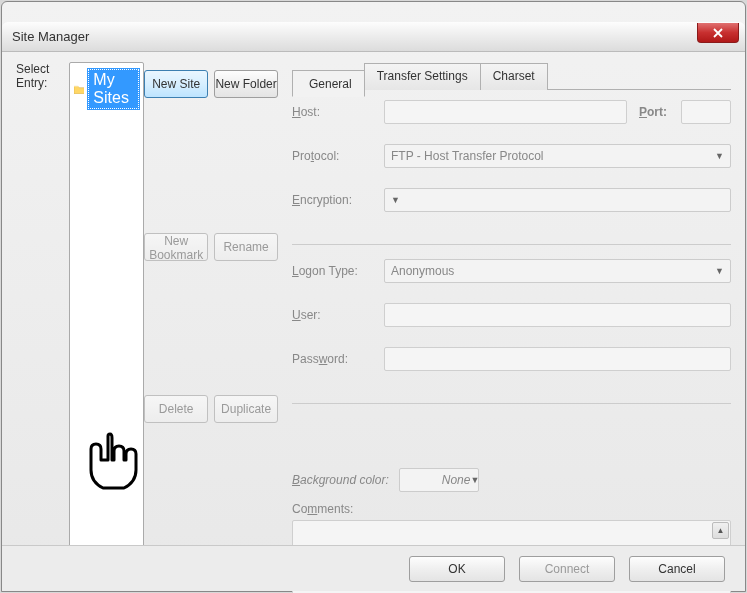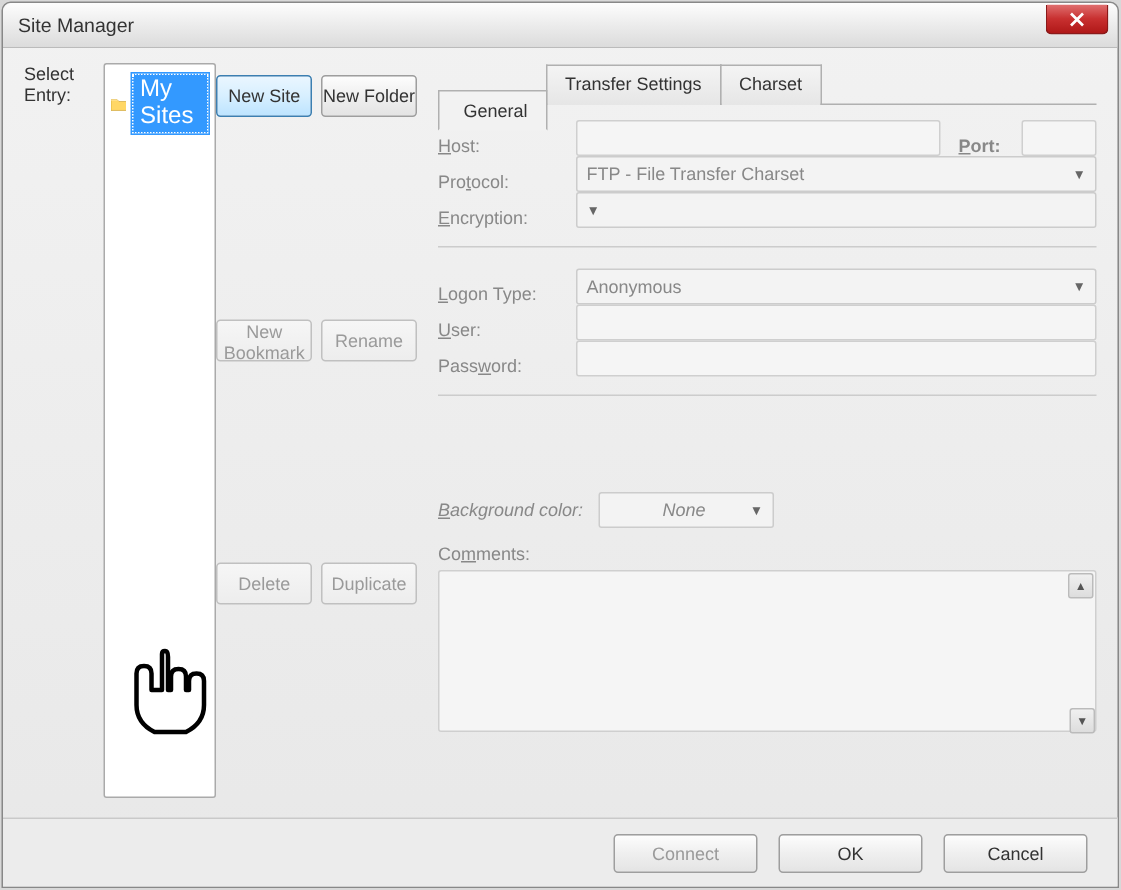--- a/index.html
+++ b/index.html
@@ -1,50 +1,50 @@
 <!DOCTYPE html>
 <html><head>
   <meta charset="utf-8">
   <style>
     * { box-sizing: border-box; margin: 0; padding: 0; font-family: "Segoe UI", Tahoma, sans-serif; font-size: 12px; }
     body { background: #d8d8d8; width: 747px; height: 593px; overflow: hidden; }
     .window { background: linear-gradient(to bottom, #f2f2f2, #e8e8e8); border: 1px solid #888; border-radius: 6px 6px 0 0; width: 745px; height: 591px; margin: 1px; position: relative; }
-    .titlebar { height: 30px; background: linear-gradient(to bottom, #fdfdfd 0%, #ececec 50%, #dcdcdc 100%); border-radius: 6px 6px 0 0; border-bottom: 1px solid #bbb; display: flex; align-items: center; padding: 0 6px; position: relative; }
+    .titlebar { height: 30px; background: linear-gradient(to bottom, #fdfdfd 0%, #ececec 50%, #dcdcdc 100%); border-radius: 6px 6px 0 0; border-bottom: 1px solid #bbb; display: flex; align-items: center; padding: 0 6px; position: relative; margin-top: 20px; }
     .title { font-size: 13px; color: #333; padding-left: 4px; }
     .close-btn { position: absolute; right: 6px; top: 1px; width: 42px; height: 20px; background: linear-gradient(to bottom, #e07070 0%, #c83030 50%, #b01818 100%); border: 1px solid #8a1a1a; border-top: none; border-radius: 0 0 4px 4px; color: #fff; display: flex; align-items: center; justify-content: center; cursor: pointer; }
     .close-btn svg { width: 10px; height: 10px; }
     .body { padding: 10px 14px; display: flex; gap: 14px; height: 510px; }
     .left { width: 262px; display: flex; flex-direction: row; }
     .select-label { color: #333; margin-bottom: 4px; }
     .tree { flex: 1; background: #fff; border: 1px solid #aaa; border-radius: 2px; padding: 6px 4px; }
     .tree-item { display: flex; align-items: center; gap: 4px; }
     .folder-icon { width: 16px; height: 13px; display: inline-block; }
     .tree-label { background: #3399ff; color: #fff; padding: 1px 4px; border: 1px dotted #fff; outline: 1px solid #3399ff; font-size: 16px; }
     .btn-grid { margin-top: 8px; display: grid; grid-template-columns: 1fr 1fr; gap: 6px; }
     .wbtn { height: 28px; background: linear-gradient(to bottom, #fdfdfd 0%, #efefef 50%, #e4e4e4 100%); border: 1px solid #9e9e9e; border-radius: 3px; color: #333; cursor: pointer; position: relative; }
     .wbtn.hover { background: linear-gradient(to bottom, #eaf6ff 0%, #d7efff 50%, #bde4ff 100%); border-color: #3c7fb1; }
     .wbtn:disabled { color: #9a9a9a; cursor: default; background: linear-gradient(to bottom, #f6f6f6, #ededed); border-color: #c0c0c0; }
     .ul-first::first-letter { text-decoration: underline; }
     .right { flex: 1; display: flex; flex-direction: column; }
     .tabs { display: flex; border-bottom: 1px solid #b0b0b0; margin-bottom: 10px; }
     .tab { padding: 5px 12px; background: linear-gradient(to bottom,#f4f4f4,#e6e6e6); border: 1px solid #b0b0b0; border-bottom: none; margin-right: -1px; color: #333; cursor: pointer; position: relative; top: 1px; }
-    .tab.active { background: #f2f2f2; border-bottom: 1px solid #f2f2f2; top: 18px; padding-top: 6px; padding-left: 16px;}
-    .form-row { display: flex; align-items: flex-end; margin-bottom: 0; gap: 6px; }
+    .tab.active { background: #f2f2f2; border-bottom: 1px solid #f2f2f2; top: 8px; padding-top: 6px; padding-left: 16px;}
+    .form-row { display: flex; align-items: center; margin-bottom: 20px; gap: 6px; }
     .flabel { width: 86px; color: #888; }
     .flabel.ul::first-letter { text-decoration: underline; }
     .port-label { width: 36px; color: #888; margin-left: 6px; font-weight: bold; }
     .txt { background: #f5f5f5; border: 1px solid #cfcfcf; border-radius: 2px; height: 24px; padding: 0 6px; color: #666; flex: 1; }
     .txt.sm { width: 50px; flex: none; }
     .sel { background: #fdfdfd; border: 1px solid #ccc; border-radius: 2px; height: 24px; padding: 0 6px; color: #555; flex: 1; display: flex; align-items: center; justify-content: space-between; cursor: pointer; }
     .sel .arrow { color: #666; font-size: 9px; }
     .sel.dis { background: #f3f3f3; color: #888; cursor: default; }
     .hr { border: none; border-top: 1px solid #ccc; margin: 12px 0 14px; }
     .bgcolor-row { display: flex; align-items: center; gap: 10px; margin-bottom: 10px; margin-top: 50px; font-style: italic; }
     .bgcolor-label { color: #888; }
-    .sel.small { width: 117px; flex: none; padding-left: 42px; }
+    .sel.small { width: 80px; flex: none; padding-left: 42px; }
     .comments-label { color: #888; margin-bottom: 4px; display: inline-block; }
     .ta { width: 100%; height: 108px; background: #f5f5f5; border: 1px solid #cfcfcf; border-radius: 2px; resize: none; color: #666; padding: 4px; }
     .footer { position: absolute; bottom: 0; left: 0; right: 0; height: 46px; border-top: 1px solid #c9c9c9; display: flex; align-items: center; justify-content: flex-end; padding: 0 20px; gap: 14px; background: #ececec; }
     .fbtn { width: 96px; height: 26px; background: linear-gradient(to bottom, #fdfdfd 0%, #efefef 50%, #e4e4e4 100%); border: 1px solid #9e9e9e; border-radius: 3px; color: #333; cursor: pointer; }
     .fbtn:disabled { color: #9a9a9a; cursor: default; }
     .fbtn .ul::first-letter { text-decoration: underline; display: inline-block; }
     .cursor { position: absolute; left: 86px; top: 430px; pointer-events: none; z-index: 100; }
     .scroll-arrow { float: right; width: 17px; height: 17px; background: linear-gradient(to bottom,#f0f0f0,#ddd); border: 1px solid #bbb; border-radius: 2px; display: flex; align-items: center; justify-content: center; font-size: 8px; color: #555; margin: 2px; }
   </style>
 </head>
@@ -94,21 +94,21 @@
       <div class="form-row">
         <span class="flabel ul">Host:</span>
         <input class="txt" disabled="" style="">
         <span class="port-label"><span style="text-decoration:underline">P</span>ort:</span>
         <input class="txt sm" disabled="" style="">
       </div>
 
       <div class="form-row">
         <span class="flabel">Pro<span style="text-decoration:underline">t</span>ocol:</span>
         <div class="sel dis">
-          <span>FTP - File Transfer Charset</span>
+          <span>FTP - Host Transfer Protocol</span>
           <span class="arrow">▼</span>
         </div>
       </div>
 
       <div class="form-row">
         <span class="flabel ul">Encryption:</span>
         <div class="sel dis">
           <span class="arrow">▼</span>
         </div>
       </div>
@@ -148,22 +148,22 @@
         <textarea class="ta" disabled="" style=""></textarea>
         <div style="position:absolute; right:0; top:0; bottom:0; width:20px;">
           <div class="scroll-arrow">▲</div>
           <div class="scroll-arrow" style="position:absolute; bottom:0;">▼</div>
         </div>
       </div>
     </div>
   </div>
 
   <div class="footer">
+    <button class="fbtn"><span class="ul">OK</span></button>
     <button class="fbtn" disabled=""><span class="ul">Connect</span></button>
-    <button class="fbtn"><span class="ul">OK</span></button>
     <button class="fbtn"><span>Cancel</span></button>
   </div>
 
   <div class="cursor">
     <svg width="54" height="64" viewBox="0 0 54 64">
       <path d="M20 4 L20 28 L13 28 L13 17 Q13 12 8 12 Q3 12 3 17 L3 38 Q3 50 15 56 L36 56 Q48 50 48 38 L48 22 Q48 17 43 17 Q38 17 38 22 L38 28 L36 28 L36 19 Q36 14 31 14 Q26 14 26 19 L26 28 L24 28 L24 6 Q24 2 22 2 Q20 2 20 4 Z" fill="#fff" stroke="#000" stroke-width="3" stroke-linejoin="round"></path>
     </svg>
   </div>
 </div>
 

